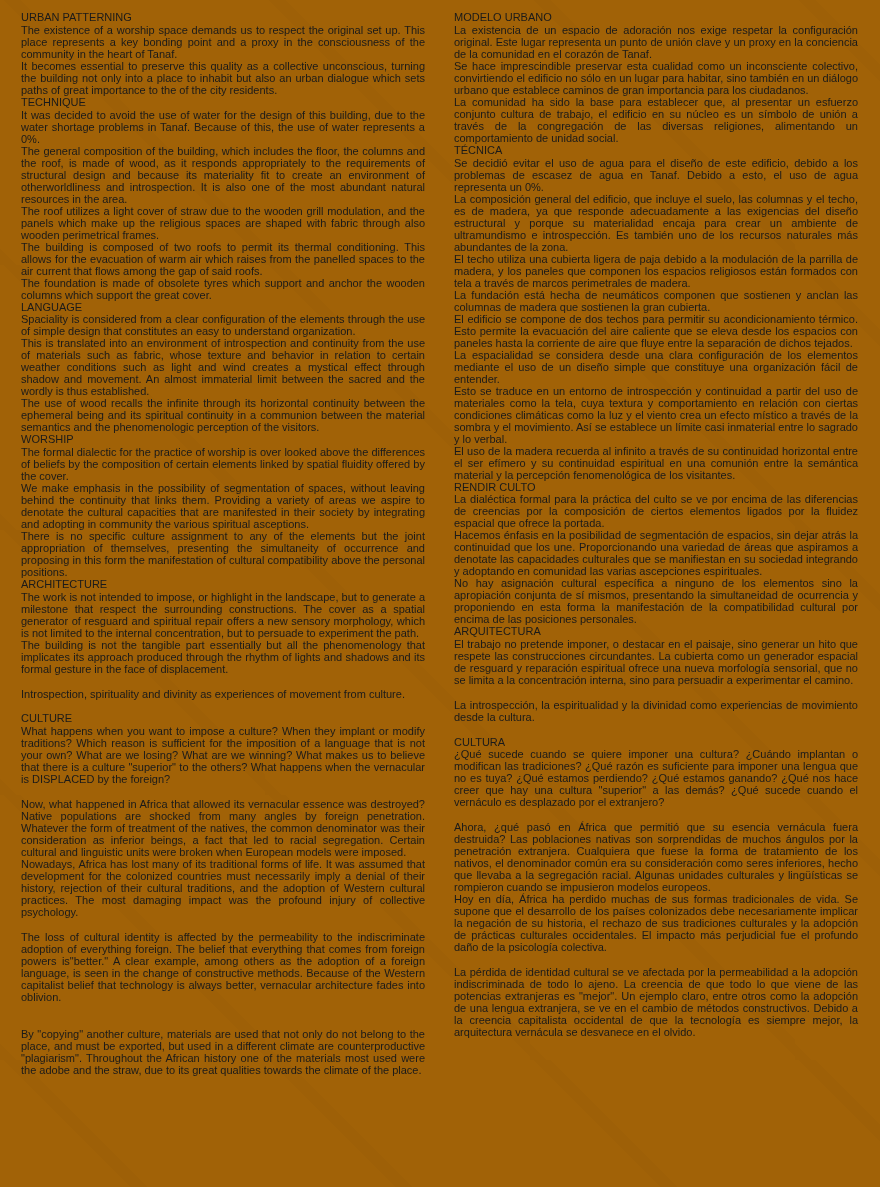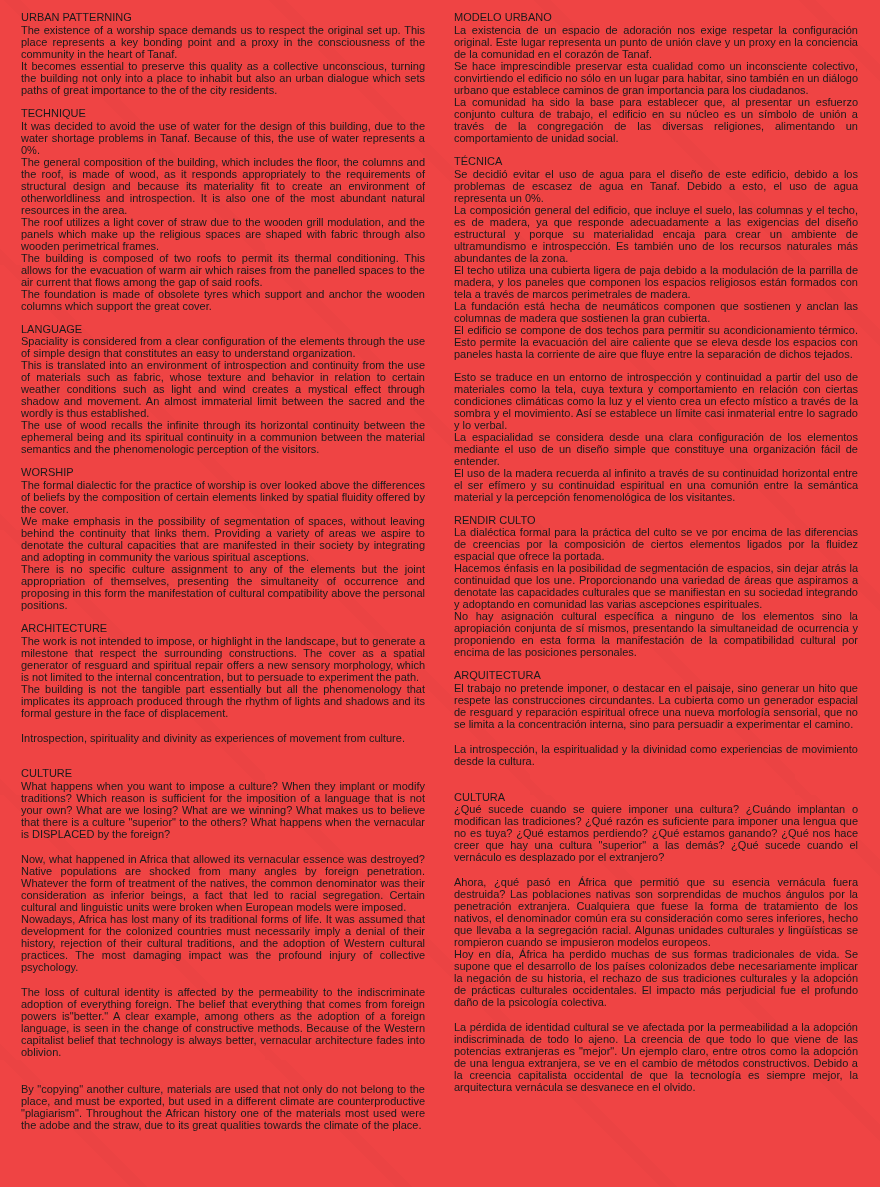--- a/index.html
+++ b/index.html
@@ -12,21 +12,21 @@
     height: 1187px;
     overflow: hidden;
     font-family: "Liberation Sans", sans-serif;
     color: #1a1a1a;
     position: relative;
   }
   .page {
     position: relative;
     width: 880px;
     height: 1187px;
-    background: #ef4444;
+    background: #a16207;
   }
   .watermark-layer {
     position: absolute;
     inset: 0;
     pointer-events: none;
     background-image:
       repeating-linear-gradient(45deg, rgba(0,0,0,0.05) 0 12px, transparent 12px 190px);
     background-size: 265px 265px;
     opacity: 0.35;
     z-index: 2;
@@ -39,21 +39,20 @@
     z-index: 1;
   }
   .column {
     width: 404px;
     flex: 0 0 404px;
   }
   .doc-section {
     margin: 0;
   }
   .doc-section + .doc-section {
-    margin-top: 11px;
   }
   .doc-section h2 {
     font-size: 11px;
     line-height: 12.75px;
     font-weight: normal;
     margin: 0;
     padding: 0;
     text-align: left;
   }
   .doc-section p {
@@ -129,22 +128,22 @@
         </section>
         <section class="doc-section">
           <h2>TÉCNICA</h2>
           <p>Se decidió evitar el uso de agua para el diseño de este edificio, debido a los problemas de escasez de agua en Tanaf. Debido a esto, el uso de agua representa un 0%.</p>
           <p>La composición general del edificio, que incluye el suelo, las columnas y el techo, es de madera, ya que responde adecuadamente a las exigencias del diseño estructural y porque su materialidad encaja para crear un ambiente de ultramundismo e introspección. Es también uno de los recursos naturales más abundantes de la zona.</p>
           <p>El techo utiliza una cubierta ligera de paja debido a la modulación de la parrilla de madera, y los paneles que componen los espacios religiosos están formados con tela a través de marcos perimetrales de madera.</p>
           <p>La fundación está hecha de neumáticos componen que sostienen y anclan las columnas de madera que sostienen la gran cubierta.</p>
           <p>El edificio se compone de dos techos para permitir su acondicionamiento térmico. Esto permite la evacuación del aire caliente que se eleva desde los espacios con paneles hasta la corriente de aire que fluye entre la separación de dichos tejados.</p>
         </section>
         <section class="doc-section">
+          <p>La espacialidad se considera desde una clara configuración de los elementos mediante el uso de un diseño simple que constituye una organización fácil de entender.</p>
           <p>Esto se traduce en un entorno de introspección y continuidad a partir del uso de materiales como la tela, cuya textura y comportamiento en relación con ciertas condiciones climáticas como la luz y el viento crea un efecto místico a través de la sombra y el movimiento. Así se establece un límite casi inmaterial entre lo sagrado y lo verbal.</p>
-          <p>La espacialidad se considera desde una clara configuración de los elementos mediante el uso de un diseño simple que constituye una organización fácil de entender.</p>
           <p>El uso de la madera recuerda al infinito a través de su continuidad horizontal entre el ser efímero y su continuidad espiritual en una comunión entre la semántica material y la percepción fenomenológica de los visitantes.</p>
         </section>
         <section class="doc-section">
           <h2>RENDIR CULTO</h2>
           <p>La dialéctica formal para la práctica del culto se ve por encima de las diferencias de creencias por la composición de ciertos elementos ligados por la fluidez espacial que ofrece la portada.</p>
           <p>Hacemos énfasis en la posibilidad de segmentación de espacios, sin dejar atrás la continuidad que los une. Proporcionando una variedad de áreas que aspiramos a denotate las capacidades culturales que se manifiestan en su sociedad integrando y adoptando en comunidad las varias ascepciones espirituales.</p>
           <p>No hay asignación cultural específica a ninguno de los elementos sino la apropiación conjunta de sí mismos, presentando la simultaneidad de ocurrencia y proponiendo en esta forma la manifestación de la compatibilidad cultural por encima de las posiciones personales.</p>
         </section>
         <section class="doc-section">
           <h2>ARQUITECTURA</h2>

